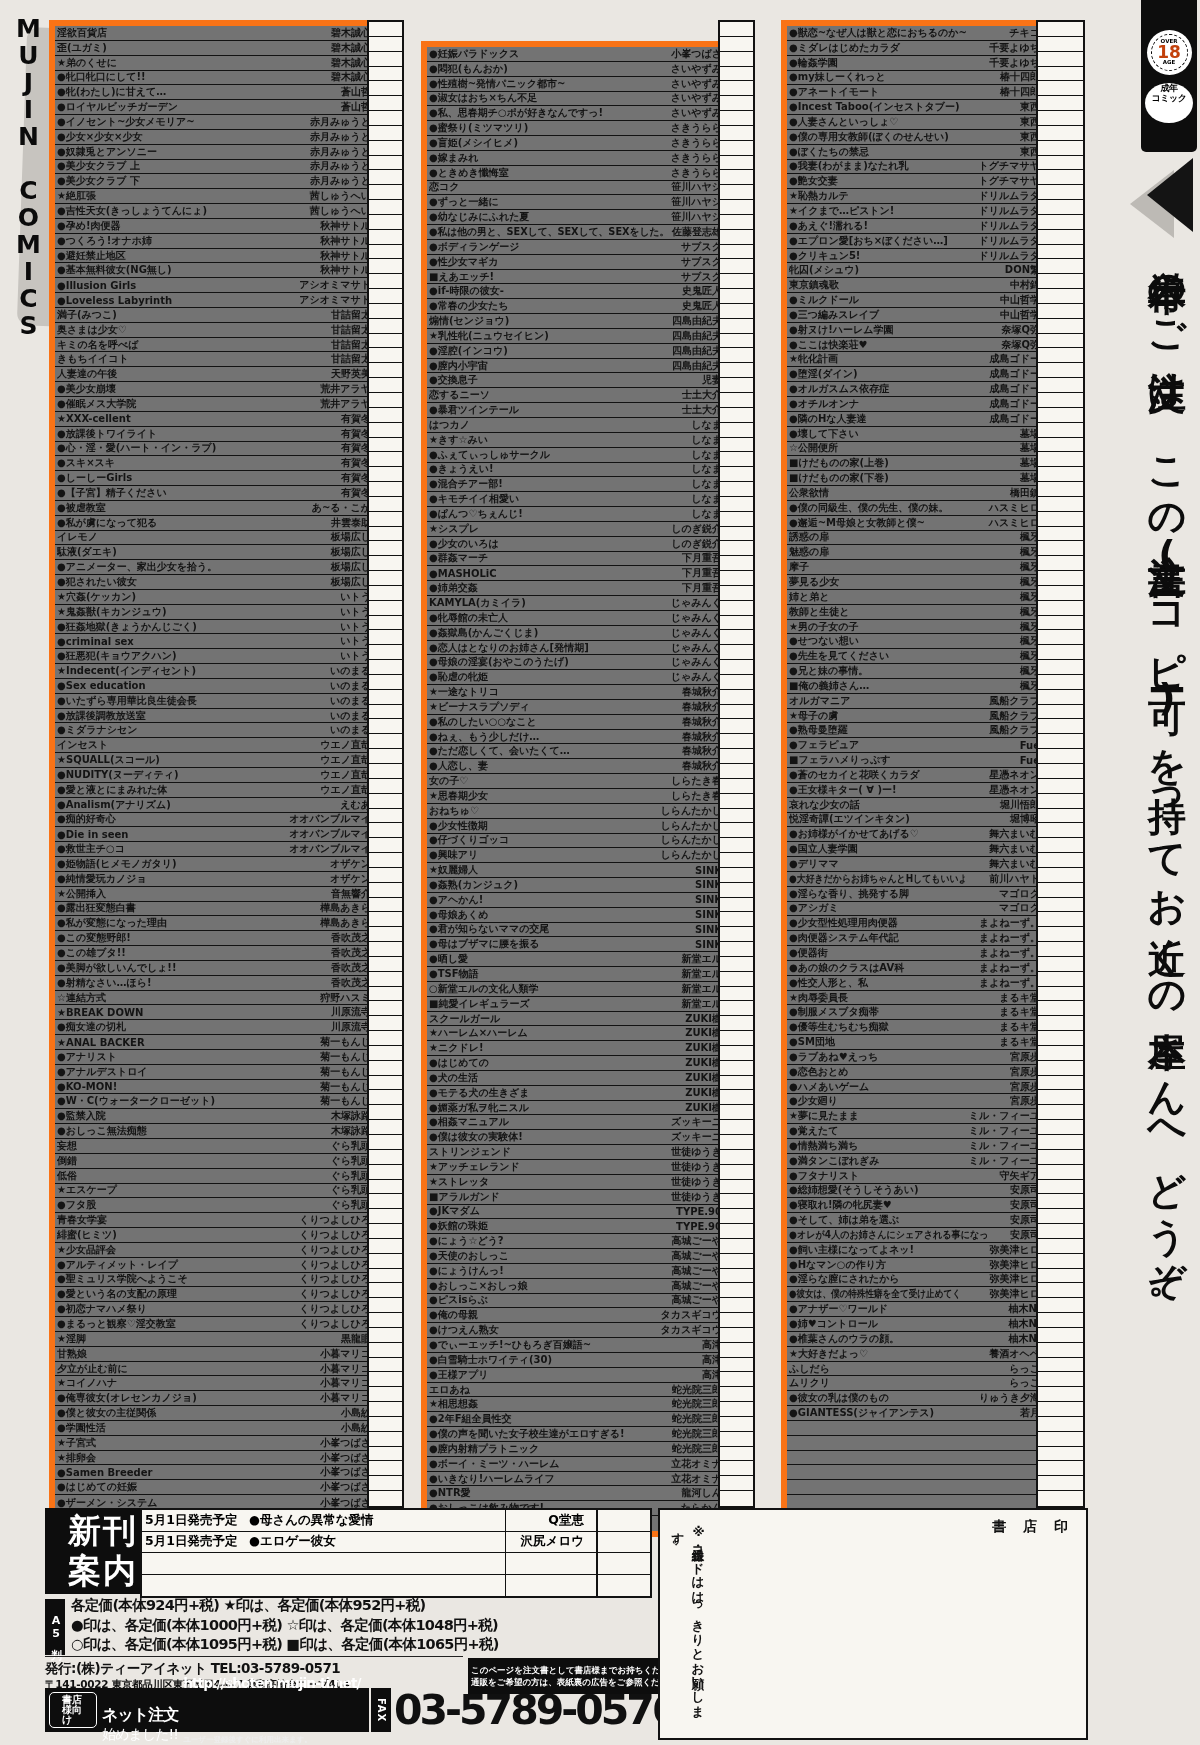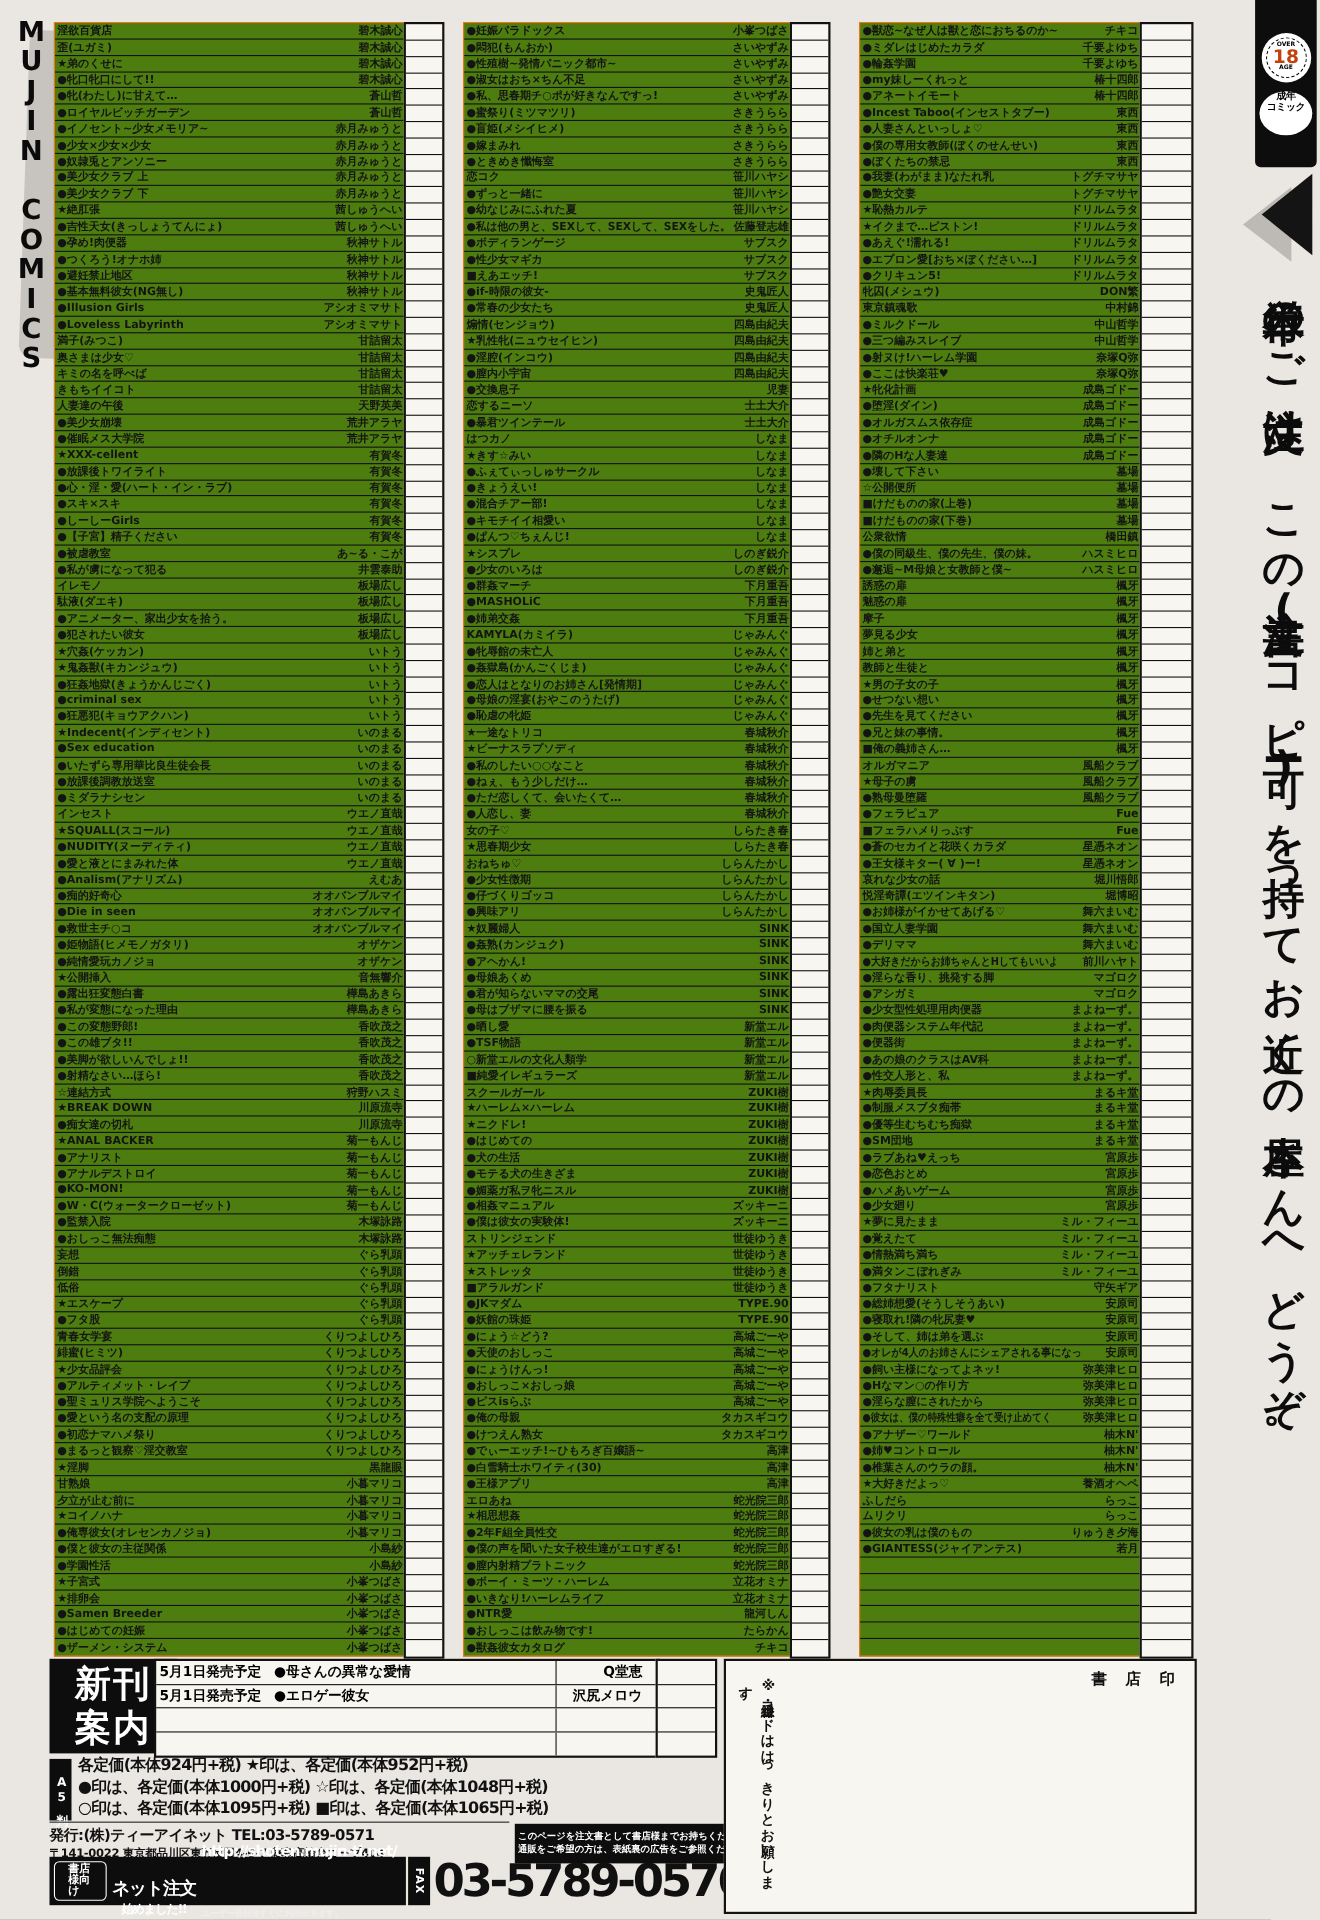--- a/index.html
+++ b/index.html
@@ -5,32 +5,32 @@
   html,body{margin:0;padding:0;}
   body{font-family:"DejaVu Sans","Liberation Sans",sans-serif;background:#9a9894;}
   .page{position:relative;width:1200px;height:1745px;background:#eae7e2;overflow:hidden;}
 
   
   .logo-shadow{position:absolute;left:22px;top:28px;width:52px;height:298px;background:#c7c4bf;border-radius:12px;transform:rotate(2deg);}
   .logo{position:absolute;left:14px;top:14px;height:340px;writing-mode:vertical-rl;text-orientation:upright;
         font-size:25px;font-weight:900;letter-spacing:-2px;color:#0b0b0b;}
 
   
-  .list{position:absolute;top:20px;height:1484px;display:grid;grid-auto-rows:1fr;background:#4d7c0f;
-        border:1px solid #f97316;}
+  .list{position:absolute;top:20px;height:1484px;display:grid;grid-auto-rows:1fr;background:#737373;
+        border:6px solid #f97316;}
   .row{display:flex;align-items:center;border-bottom:1px solid #121212;padding:0 2px;overflow:hidden;min-width:0;}
   .row:last-child{border-bottom:none;}
   .t{flex:1 1 auto;min-width:0;overflow:hidden;font-size:10px;font-weight:700;white-space:nowrap;color:#141414;transform-origin:left center;}
   .a{flex:0 0 auto;margin-left:3px;font-size:10px;font-weight:700;white-space:nowrap;color:#141414;}
   .qlist{position:absolute;top:20px;height:1484px;display:grid;grid-auto-rows:1fr;background:#f8f6f1;border:2px solid #121212;}
   .qrow{border-bottom:1px solid #121212;}
   .qrow:last-child{border-bottom:none;}
 
   #col1{left:49px;width:318px;}  #q1{left:367px;width:33px;}
-  #col2{left:421px;width:297px;} #q2{left:718px;width:33px;}
+  #col2{left:421px;width:297px;margin-top:21px;} #q2{left:718px;width:33px;}
   #col3{left:781px;width:255px;} #q3{left:1036px;width:45px;}
 
   
   .shinkan{position:absolute;left:45px;top:1508px;width:116px;height:86px;background:#0d0d0d;color:#fff;
            display:flex;flex-direction:column;align-items:center;justify-content:center;font-weight:900;font-size:33px;line-height:40px;letter-spacing:2px;}
   .rel{position:absolute;left:140px;top:1508px;width:456px;height:86px;display:grid;grid-auto-rows:1fr;border:2px solid #121212;background:#f8f6f1;}
   .relrow{display:flex;align-items:center;border-bottom:1px solid #121212;overflow:hidden;}
   .relrow:last-child{border-bottom:none;}
   .rd{flex:0 0 104px;font-size:12.5px;font-weight:800;padding-left:3px;white-space:nowrap;}
   .rt{flex:1 1 auto;min-width:0;font-size:12.5px;font-weight:800;white-space:nowrap;overflow:hidden;}
@@ -52,21 +52,21 @@
         display:flex;flex-direction:column;justify-content:center;padding:1px 3px;}
   .note div{font-size:8.5px;font-weight:700;white-space:nowrap;overflow:hidden;line-height:12px;}
 
   
   .netbar{position:absolute;left:45px;top:1688px;width:324px;height:44px;background:#0d0d0d;color:#fff;
           display:flex;align-items:center;gap:5px;padding:0 4px;box-sizing:border-box;}
   .shopbadge{flex:0 0 auto;border:1px solid #fff;border-radius:5px;font-size:10px;font-weight:700;line-height:10px;
              padding:2px 12px;width:22px;}
   .netcol{display:flex;flex-direction:column;align-items:center;flex:0 0 auto;margin-top:29px;}
   .net1{font-size:16px;font-weight:900;white-space:nowrap;letter-spacing:-1px;}
-  .net2{font-size:11px;font-weight:700;white-space:nowrap;letter-spacing:-1px;}
+  .net2{font-size:14px;font-weight:400;white-space:nowrap;letter-spacing:-1px;}
   .urlcol{display:flex;flex-direction:column;min-width:0;flex:1 1 auto;}
   .url{font-size:13.5px;font-weight:900;white-space:nowrap;letter-spacing:-0.8px;overflow:hidden;}
   .urlnote{font-size:7.5px;font-weight:700;white-space:nowrap;overflow:hidden;color:#eee;margin-top:44px;}
   .faxlabel{position:absolute;left:371px;top:1688px;width:20px;height:44px;background:#0d0d0d;color:#fff;
             writing-mode:vertical-rl;font-size:10px;font-weight:800;display:flex;align-items:center;justify-content:center;letter-spacing:1px;}
   .faxnum{position:absolute;left:394px;top:1686px;font-size:41px;font-weight:900;letter-spacing:-3px;color:#101010;white-space:nowrap;}
 
   
   .stamp{position:absolute;left:658px;top:1508px;width:426px;height:228px;border:2.5px solid #121212;background:#f8f6f1;}
   .stamp-label{position:absolute;top:8px;right:12px;font-size:14px;font-weight:800;letter-spacing:6px;color:#111;}

